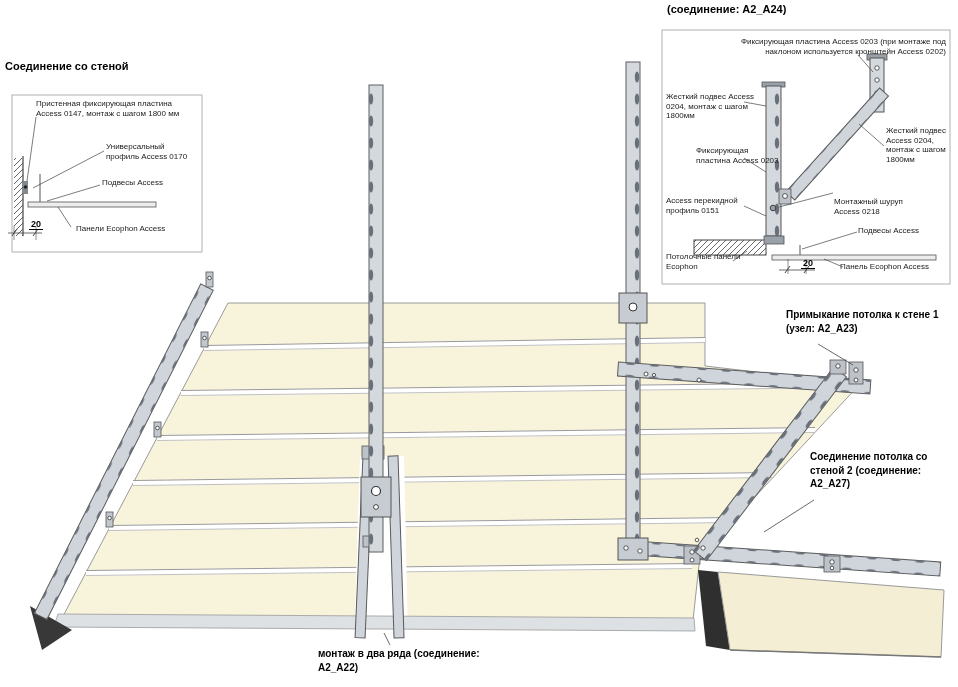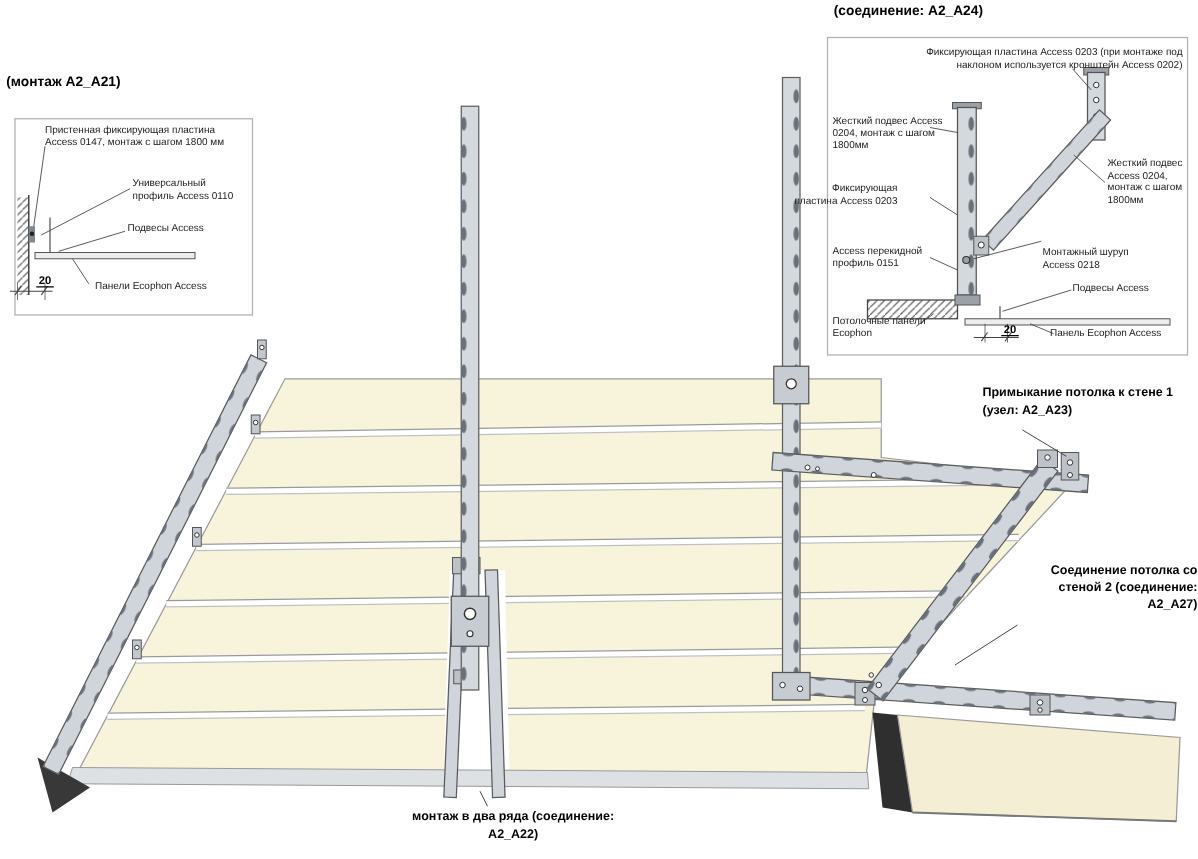--- a/index.html
+++ b/index.html
@@ -7,21 +7,21 @@
     position:relative; width:958px; height:687px; background:#ffffff;
     font-family:"Liberation Sans", sans-serif; color:#111; overflow:hidden;
   }
   svg.base { position:absolute; left:0; top:0; }
   .lbl  { position:absolute; font-size:8px; line-height:9.5px; color:#1a1a1a; }
   .title{ position:absolute; font-size:11px; line-height:13px; font-weight:bold; color:#000; }
   .title span { display:block; }
   .callout{ position:absolute; font-size:10px; line-height:13.5px; font-weight:bold; color:#000; }
   .dim  { position:absolute; font-size:9px; font-weight:bold; color:#000;
           border-bottom:1px solid #000; padding:0 2px 0 2px;margin-left:12px; }
-  .center { text-align:center; }
+  .center { }
 </style>
 </head>
 <body>
 
 <div id="canvas">
 
   <svg class="base" width="958" height="687" viewBox="0 0 958 687">
     <defs>
       <pattern id="hatch" width="6" height="6" patternUnits="userSpaceOnUse">
         <path d="M0,6 L6,0" stroke="#666" stroke-width="1"></path>
@@ -242,41 +242,41 @@
         <line x1="733" y1="261" x2="747" y2="251"></line>
         <line x1="884" y1="146" x2="859" y2="124"></line>
         <line x1="833" y1="193" x2="779" y2="207"></line>
         <line x1="857" y1="232" x2="802" y2="249"></line>
         <line x1="843" y1="267" x2="824" y2="259"></line>
       </g>
     </g>
   </svg>
 
   <div class="title" style="left:5px; top:60px; width:210px;">
-    <span>(монтаж A2_A21)</span>
+    <span>Соединение со стеной</span>
   </div>
 
   <div class="title" style="left:667px; top:3px; width:290px;">
     <span>(соединение: A2_A24)</span>
   </div>
 
   <div class="lbl" style="left:36px; top:99px; width:158px;">Пристенная фиксирующая пластина Access 0147, монтаж с шагом 1800 мм</div>
-  <div class="lbl" style="left:106px; top:142px; width:92px;">Универсальный профиль Access 0110</div>
+  <div class="lbl" style="left:106px; top:142px; width:92px;">Универсальный профиль Access 0170</div>
   <div class="lbl" style="left:102px; top:178px; width:90px;">Подвесы Access</div>
   <div class="lbl" style="left:76px; top:224px; width:132px;">Панели Ecophon Access</div>
   <div class="dim" style="left:17px; top:219px;">20</div>
 
   <div class="lbl" style="left:716px; top:37px; width:230px;text-align:right;">Фиксирующая пластина Access 0203 (при монтаже под наклоном используется кронштейн Access 0202)</div>
   <div class="lbl" style="left:666px; top:92px; width:88px;">Жесткий подвес Access 0204, монтаж с шагом 1800мм</div>
-  <div class="lbl" style="left:630px; top:146px; width:88px;text-align:right;">Фиксирующая пластина Access 0203</div>
+  <div class="lbl" style="left:696px; top:146px; width:88px;">Фиксирующая пластина Access 0203</div>
   <div class="lbl" style="left:666px; top:196px; width:88px;">Access перекидной профиль 0151</div>
   <div class="lbl" style="left:666px; top:252px; width:88px;">Потолочные панели Ecophon</div>
   <div class="lbl" style="left:886px; top:126px; width:62px;">Жесткий подвес Access 0204, монтаж с шагом 1800мм</div>
   <div class="lbl" style="left:834px; top:197px; width:72px;">Монтажный шуруп Access 0218</div>
   <div class="lbl" style="left:858px; top:226px; width:85px;">Подвесы Access</div>
   <div class="lbl" style="left:840px; top:262px; width:105px;">Панель Ecophon Access</div>
   <div class="dim" style="left:789px; top:258px;">20</div>
 
   <div class="callout" style="left:786px; top:308px; width:164px;">Примыкание потолка к стене 1 (узел: A2_A23)</div>
-  <div class="callout" style="left:810px; top:450px; width:148px;text-align:right;">Соединение потолка со стеной 2 (соединение: A2_A27)</div>
+  <div class="callout" style="left:810px; top:450px; width:148px;">Соединение потолка со стеной 2 (соединение: A2_A27)</div>
   <div class="callout center" style="left:318px; top:647px; width:185px;">монтаж в два ряда (соединение: A2_A22)</div>
 
 </div>
 
 </body></html>

